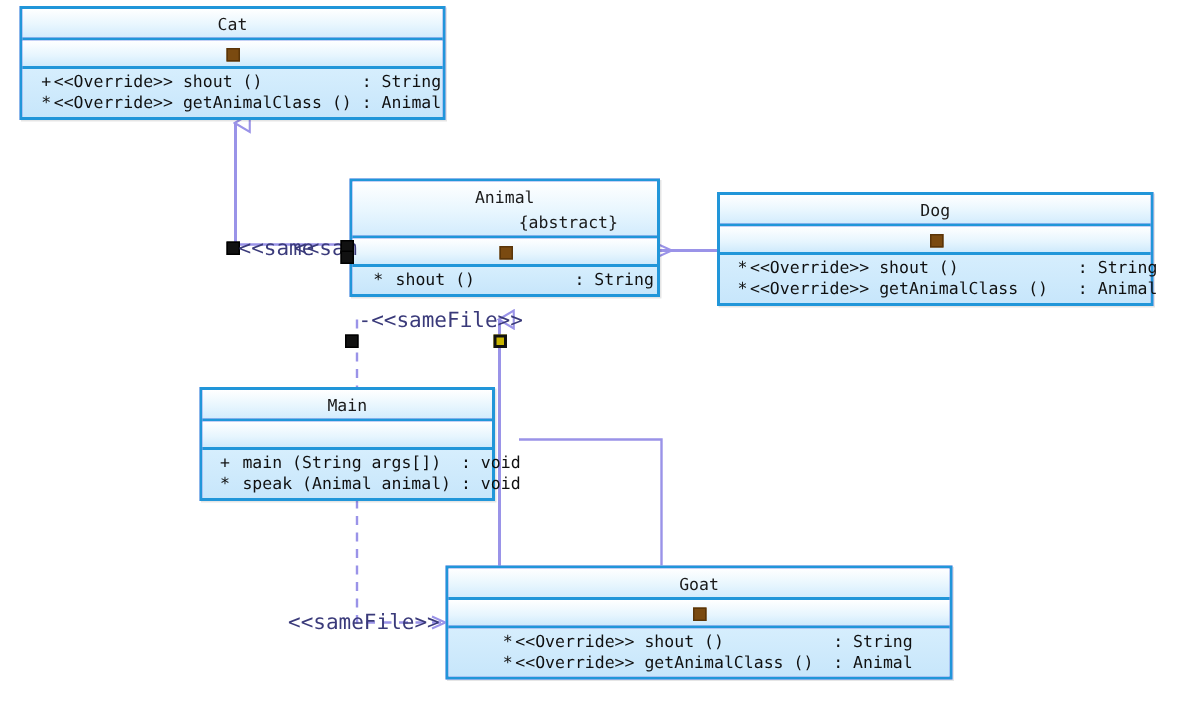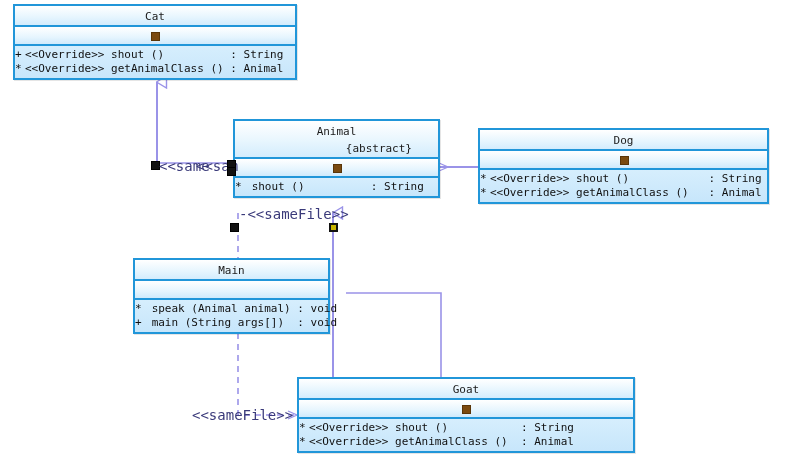--- a/index.html
+++ b/index.html
@@ -68,21 +68,22 @@
   }
   .comp-ops {
     background: linear-gradient(to bottom, #d6eefd 0%, #c7e6fb 100%);
     padding: 2px 0 2px 0;
   }
   .op-row {
     font-size: 11px;
     line-height: 14px;
     white-space: pre;
     color: #101010;
-    padding-left: 0;
+    padding-left: 10px;
+    text-align: center;
   }
   .op-row .vis {
     display: inline-block;
     width: 10px;
   }
   .op-row .stereo {
     display: inline-block;
   }
   .op-row .sig {
     display: inline-block;
@@ -190,22 +191,22 @@
     <div class="comp comp-ops">
       <div class="op-row"><span class="vis">*</span><span class="stereo">&lt;&lt;Override&gt;&gt;</span> <span class="sig">shout ()</span>            <span>:</span> <span class="ret">String</span></div>
       <div class="op-row"><span class="vis">*</span><span class="stereo">&lt;&lt;Override&gt;&gt;</span> <span class="sig">getAnimalClass ()</span>   <span>:</span> <span class="ret">Animal</span></div>
     </div>
   </div>
 
   <div class="uml-class" style="left:133px; top:258px; width:197px;">
     <div class="comp comp-title">Main</div>
     <div class="comp comp-attrs"></div>
     <div class="comp comp-ops">
+      <div class="op-row"><span class="vis">+</span> <span class="sig">main (String args[])</span>  <span>:</span> <span class="ret">void</span></div>
       <div class="op-row"><span class="vis">*</span> <span class="sig">speak (Animal animal)</span> <span>:</span> <span class="ret">void</span></div>
-      <div class="op-row"><span class="vis">+</span> <span class="sig">main (String args[])</span>  <span>:</span> <span class="ret">void</span></div>
     </div>
   </div>
 
   <div class="uml-class" style="left:297px; top:377px; width:338px;">
     <div class="comp comp-title">Goat</div>
     <div class="comp comp-attrs">
       <span class="anchor-square"></span>
     </div>
     <div class="comp comp-ops">
       <div class="op-row"><span class="vis">*</span><span class="stereo">&lt;&lt;Override&gt;&gt;</span> <span class="sig">shout ()</span>           <span>:</span> <span class="ret">String</span></div>

